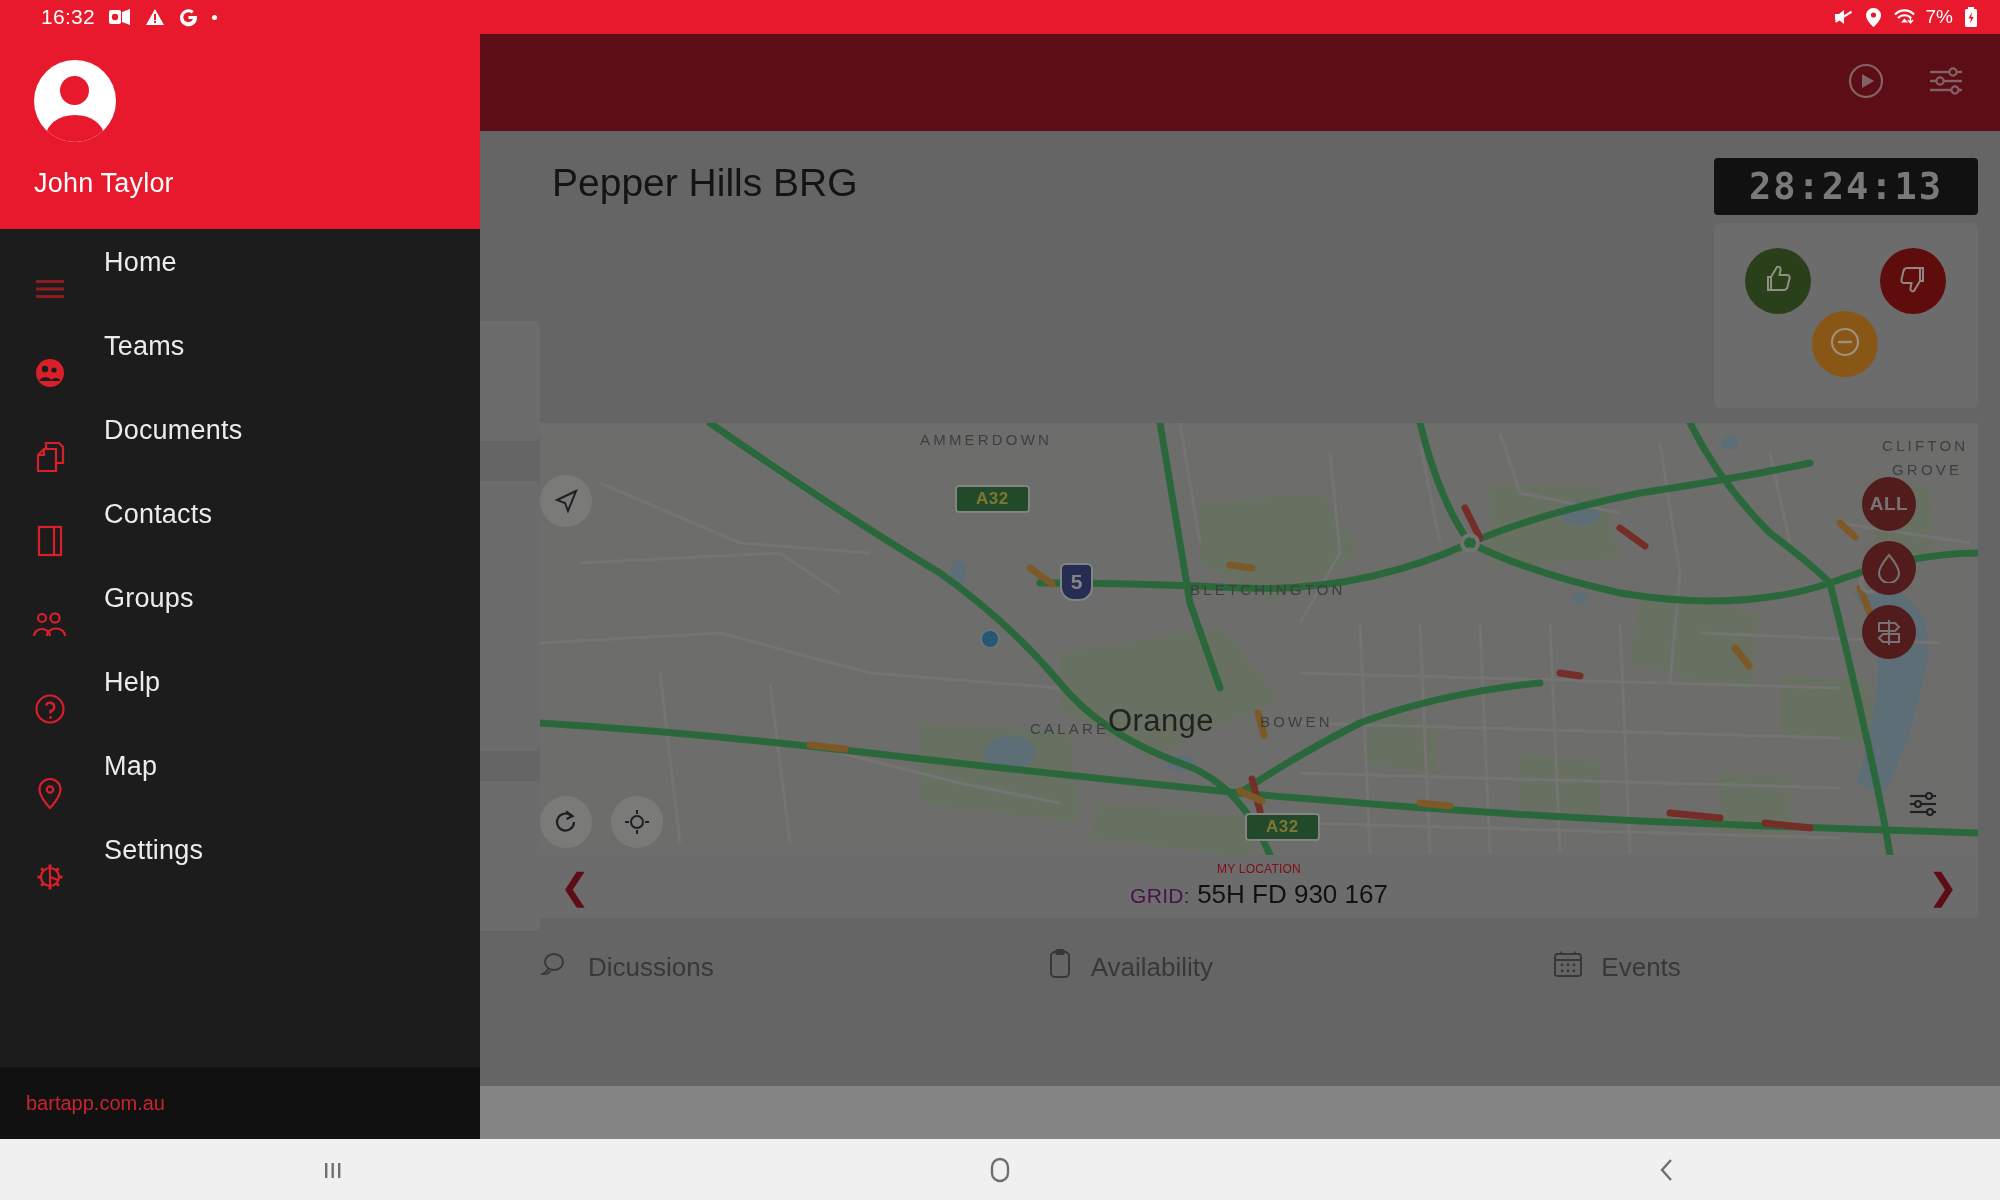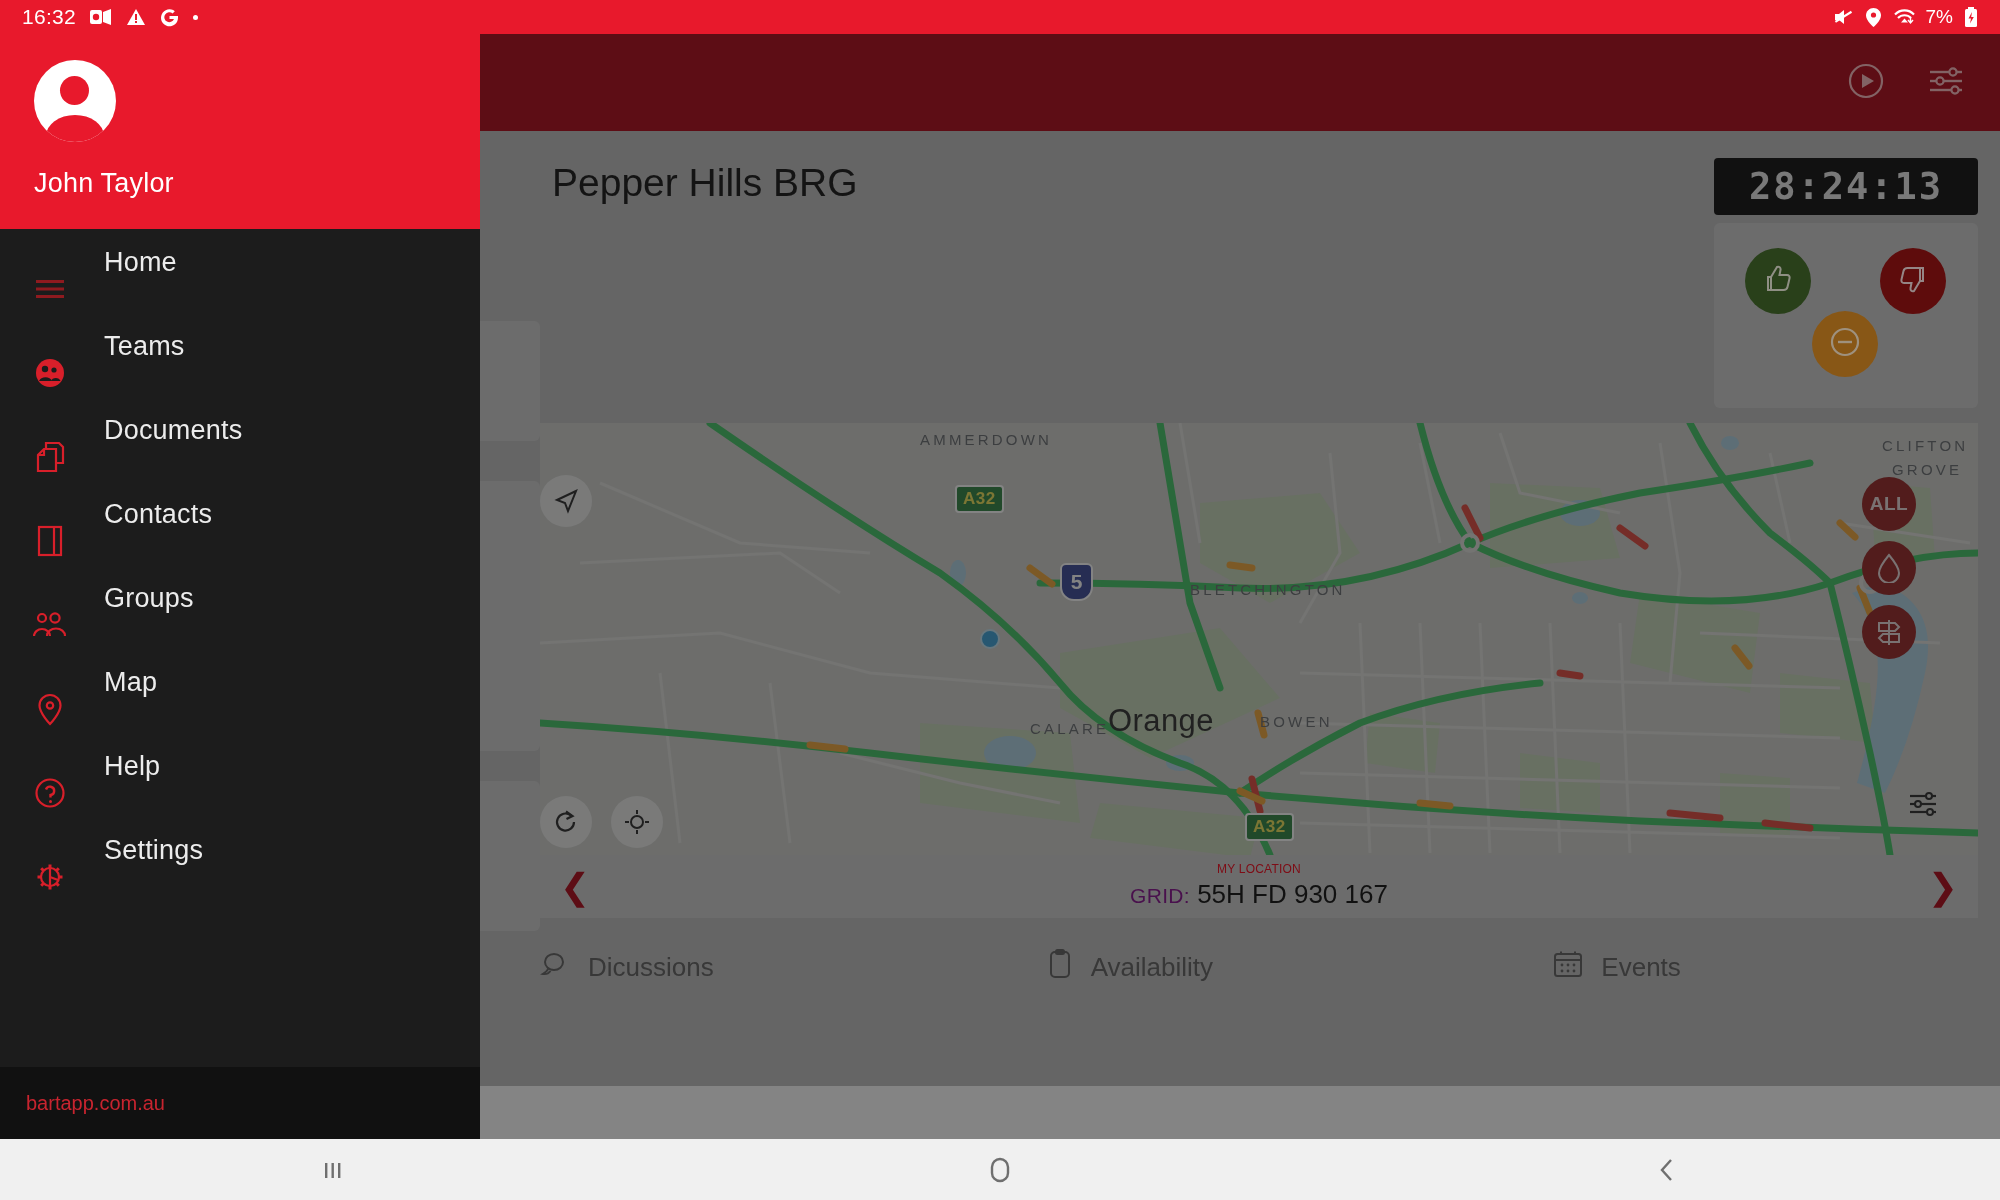--- a/index.html
+++ b/index.html
@@ -13,21 +13,21 @@
 
   
   .statusbar {
     position: absolute; top: 0; left: 0; width: 2000px; height: 34px;
     background: #e8192c; color: #fff;
     display: flex; align-items: center; justify-content: space-between;
     padding: 0 22px; z-index: 60;
   }
   .sb-left { display: flex; align-items: center; gap: 14px; }
   .sb-right { display: flex; align-items: center; gap: 11px; }
-  .sb-time { font-size: 21px; font-weight: 400; letter-spacing: .3px; }
+  .sb-time { font-size: 21px; font-weight: 400; letter-spacing: .3px; margin-left: 19px; }
   .sb-ico { display: inline-flex; align-items: center; }
   .sb-dot { width: 5px; height: 5px; border-radius: 50%; background: #fff; display: inline-block; }
   .sb-pct { font-size: 19px; }
 
   
   .app-root {
     position: absolute; top: 34px; left: 0; width: 2000px; height: 1105px;
     background: #c9c9c9;
   }
   .appbar {
@@ -93,21 +93,21 @@
     position: absolute; inset: 0; background: rgba(90,90,90,.34); pointer-events: none;
   }
   .maplabel {
     position: absolute; color: #5d6166; font-size: 15px;
     letter-spacing: 3.2px; font-weight: 400; white-space: nowrap;
   }
   .maplabel.big { color: #1d1d1d; font-size: 31px; letter-spacing: .4px; }
   .shield-a32 {
     position: absolute; background: #1f7a33; color: #f0e24a;
     border: 2px solid #fff; border-radius: 4px;
-    font-size: 17px; font-weight: 700; padding: 2px 6px; letter-spacing: .5px;
+    font-size: 17px; font-weight: 700; padding: 2px 19px; letter-spacing: .5px;
   }
   .shield-5 {
     position: absolute; width: 33px; height: 38px; background: #2a3b91;
     color: #fff; font-size: 21px; font-weight: 700;
     display: flex; align-items: center; justify-content: center;
     border-radius: 6px 6px 14px 14px; border: 2px solid #fff;
   }
   .bluedot {
     position: absolute; width: 20px; height: 20px; border-radius: 50%;
     background: #2d9cd6; border: 2px solid #bfe2f2;
@@ -594,37 +594,37 @@
               <circle cx="22" cy="6" r="4.6"></circle>
             <path d="M1 24 a8 7 0 0 1 16 0"></path>
               <path d="M14 24 a9 7.5 0 0 1 18 0"></path>
           </svg>
         </span>
         <span class="menu-label">Groups</span>
       </div>
 
       <div class="menu-item">
         <span class="menu-ico">
-          <svg width="26" height="33" viewBox="0 0 26 33" fill="none" stroke="#d81f2a" stroke-width="2.2">
-              <path d="M13 2 A10.5 10.5 0 0 1 23.5 12.5 C23.5 20 13 31 13 31 C13 31 2.5 20 2.5 12.5 A10.5 10.5 0 0 1 13 2 Z"></path>
-              <circle cx="13" cy="12.5" r="3.2"></circle>
-            </svg>
-        </span>
-        <span class="menu-label">Map</span>
-      </div>
-
-      <div class="menu-item">
-        <span class="menu-ico">
           <svg width="32" height="32" viewBox="0 0 32 32" fill="none" stroke="#d81f2a" stroke-width="2.2">
               <circle cx="16" cy="16" r="13.5"></circle>
               <path d="M12 12.5 A4.2 4.2 0 1 1 16.5 18 L16.5 20.5" stroke-width="2.4"></path>
               <circle cx="16.5" cy="24.5" r="1.5" fill="#d81f2a" stroke="none"></circle>
             </svg>
         </span>
         <span class="menu-label">Help</span>
+      </div>
+
+      <div class="menu-item">
+        <span class="menu-ico">
+          <svg width="26" height="33" viewBox="0 0 26 33" fill="none" stroke="#d81f2a" stroke-width="2.2">
+              <path d="M13 2 A10.5 10.5 0 0 1 23.5 12.5 C23.5 20 13 31 13 31 C13 31 2.5 20 2.5 12.5 A10.5 10.5 0 0 1 13 2 Z"></path>
+              <circle cx="13" cy="12.5" r="3.2"></circle>
+            </svg>
+        </span>
+        <span class="menu-label">Map</span>
       </div>
 
       <div class="menu-item">
         <span class="menu-ico">
           <svg width="32" height="32" viewBox="0 0 32 32" fill="none" stroke="#d81f2a" stroke-width="2.2">
             <circle cx="16" cy="16" r="9"></circle>
             <g stroke-width="3">
               <line x1="16" y1="3.5" x2="16" y2="7"></line>
                 <line x1="16" y1="25" x2="16" y2="28.5"></line>
               <line x1="3.5" y1="16" x2="7" y2="16"></line>

